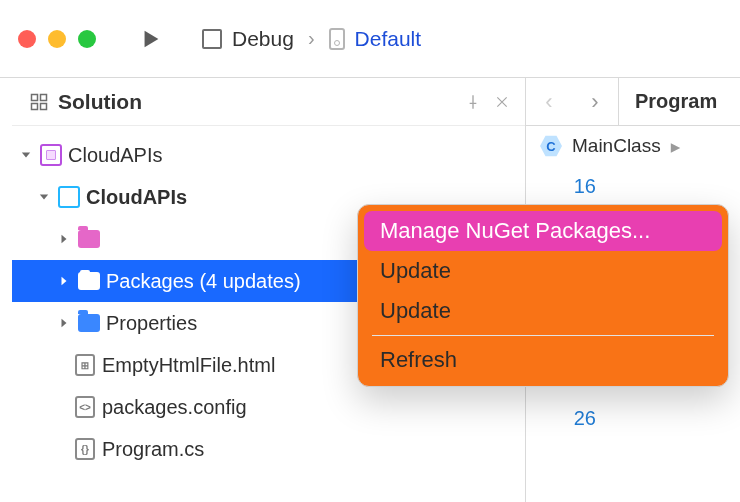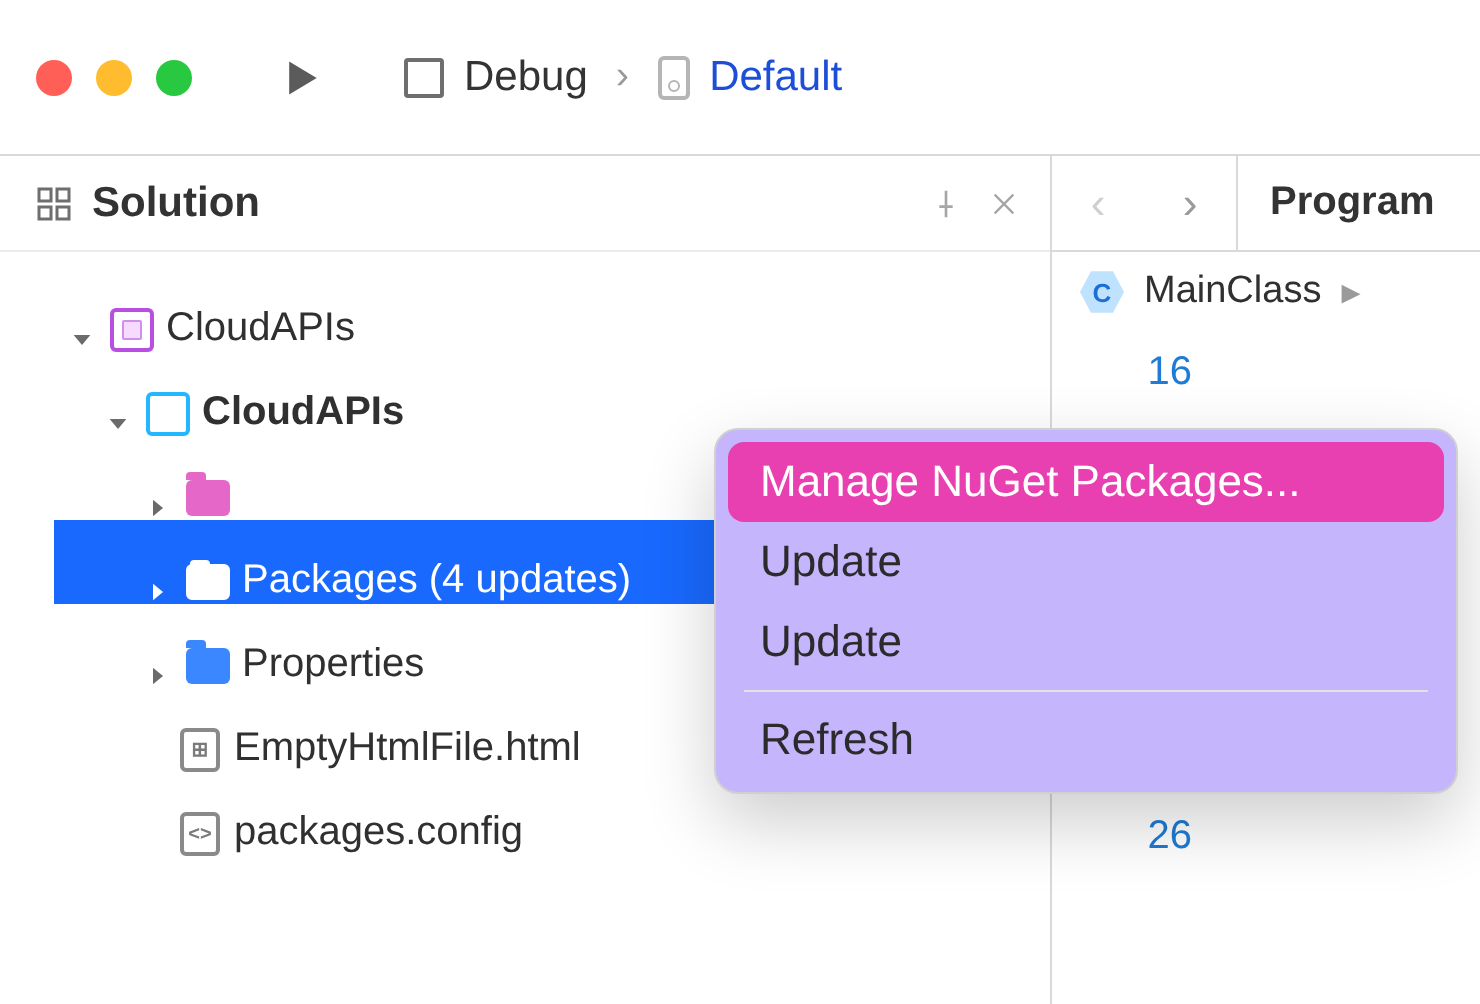--- a/index.html
+++ b/index.html
@@ -26,34 +26,34 @@
   .device-icon { width:16px; height:22px; border:2px solid #b5b5b5; border-radius:3px; position:relative; }
   .device-icon::after { content:""; position:absolute; left:50%; transform:translateX(-50%); bottom:2px; width:4px; height:4px; border:1px solid #b5b5b5; border-radius:50%; }
   .default-lbl { color:#1d4ed8; }
 
   
   .main { display:flex; height: calc(502px - 78px); }
 
   
   .panel {
     width: 526px; border-right:1px solid #d9d9d9; position:relative;
-    display:flex; flex-direction:column;
+    display:flex; flex-direction:column;padding-left:12px;
   }
   .panel-header {
     display:flex; align-items:center; justify-content:space-between;
     height:48px; padding:0 16px 0 18px;
     border-bottom:1px solid #ececec;
   }
   .panel-title { display:flex; align-items:center; gap:10px; font-weight:700; font-size:21px; color:#333; }
   .panel-title svg { width:18px; height:18px; }
   .panel-actions { display:flex; align-items:center; gap:14px; color:#9a9a9a; }
 
   .tree { padding-top:8px; font-size:20px; color:#303030; position:relative; }
 
-  .row { display:flex; align-items:flex-end; height:42px; padding-left:6px; gap:6px; white-space:nowrap;margin-left:27px; }
+  .row { display:flex; align-items:center; height:42px; padding-left:6px; gap:6px; white-space:nowrap; }
   .row .arrow { width:16px; display:flex; justify-content:center; color:#6b6b6b; }
   .row .arrow svg { width:10px; height:12px; }
   .row .icon { width:22px; height:22px; display:flex; align-items:center; justify-content:center; }
 
   .indent1 { padding-left: 6px; }
   .indent2 { padding-left: 24px; }
   .indent3 { padding-left: 44px; }
   .indent3b { padding-left: 62px; }
 
   .bold { font-weight:700; }
@@ -77,23 +77,23 @@
   .folder-blue { width:22px; height:18px; border-radius:3px; background:#3a87ff; position:relative; }
   .folder-blue::before { content:""; position:absolute; top:-4px; left:0; width:10px; height:4px; background:#3a87ff; border-radius:2px 2px 0 0; }
 
   .file-icon { width:20px; height:22px; border:2px solid #8a8a8a; border-radius:3px; position:relative; background:#fff; }
   .file-icon::after { content:attr(data-g); position:absolute; inset:0; display:flex; align-items:center; justify-content:center; font-size:10px; color:#7a7a7a; font-weight:600; }
 
   
   .context-menu {
     position:absolute; left:357px; top:204px;
     width:372px;
-    background:#c4b5fd; border:1px solid #d0d0d0; border-radius:12px;
+    background:#f97316; border:1px solid #d0d0d0; border-radius:12px;
     box-shadow: 0 14px 36px rgba(0,0,0,0.20);
-    padding:6px; z-index:40;margin-top:10px;
+    padding:6px; z-index:40;
   }
   .cm-item {
     display:flex; align-items:center;
     height:40px; padding:0 16px; border-radius:8px;
     font-size:22px; color:#2b2b2b;
   }
   .cm-item.hl { background:#e83fb1; color:#fff; }
   .cm-sep { height:1px; background:#e2e2e2; margin:4px 8px; }
 
   
@@ -249,20 +249,26 @@
         <span class="icon">
             <span class="file-icon" data-g="⊞"></span>
           </span>
         <span>EmptyHtmlFile.html</span>
       </div>
       <div class="row indent3b">
         <span class="icon">
             <span class="file-icon" data-g="&lt;&gt;"></span>
           </span>
         <span>packages.config</span>
+      </div>
+      <div class="row indent3b">
+        <span class="icon">
+            <span class="file-icon" data-g="{}"></span>
+          </span>
+        <span>Program.cs</span>
       </div>
     </div>
   </div>
 
   <div class="editor">
     <div class="tabs-row">
       <div class="nav-arrow disabled">‹</div>
       <div class="nav-arrow">›</div>
       <div class="tab">
         <span>Program</span>

